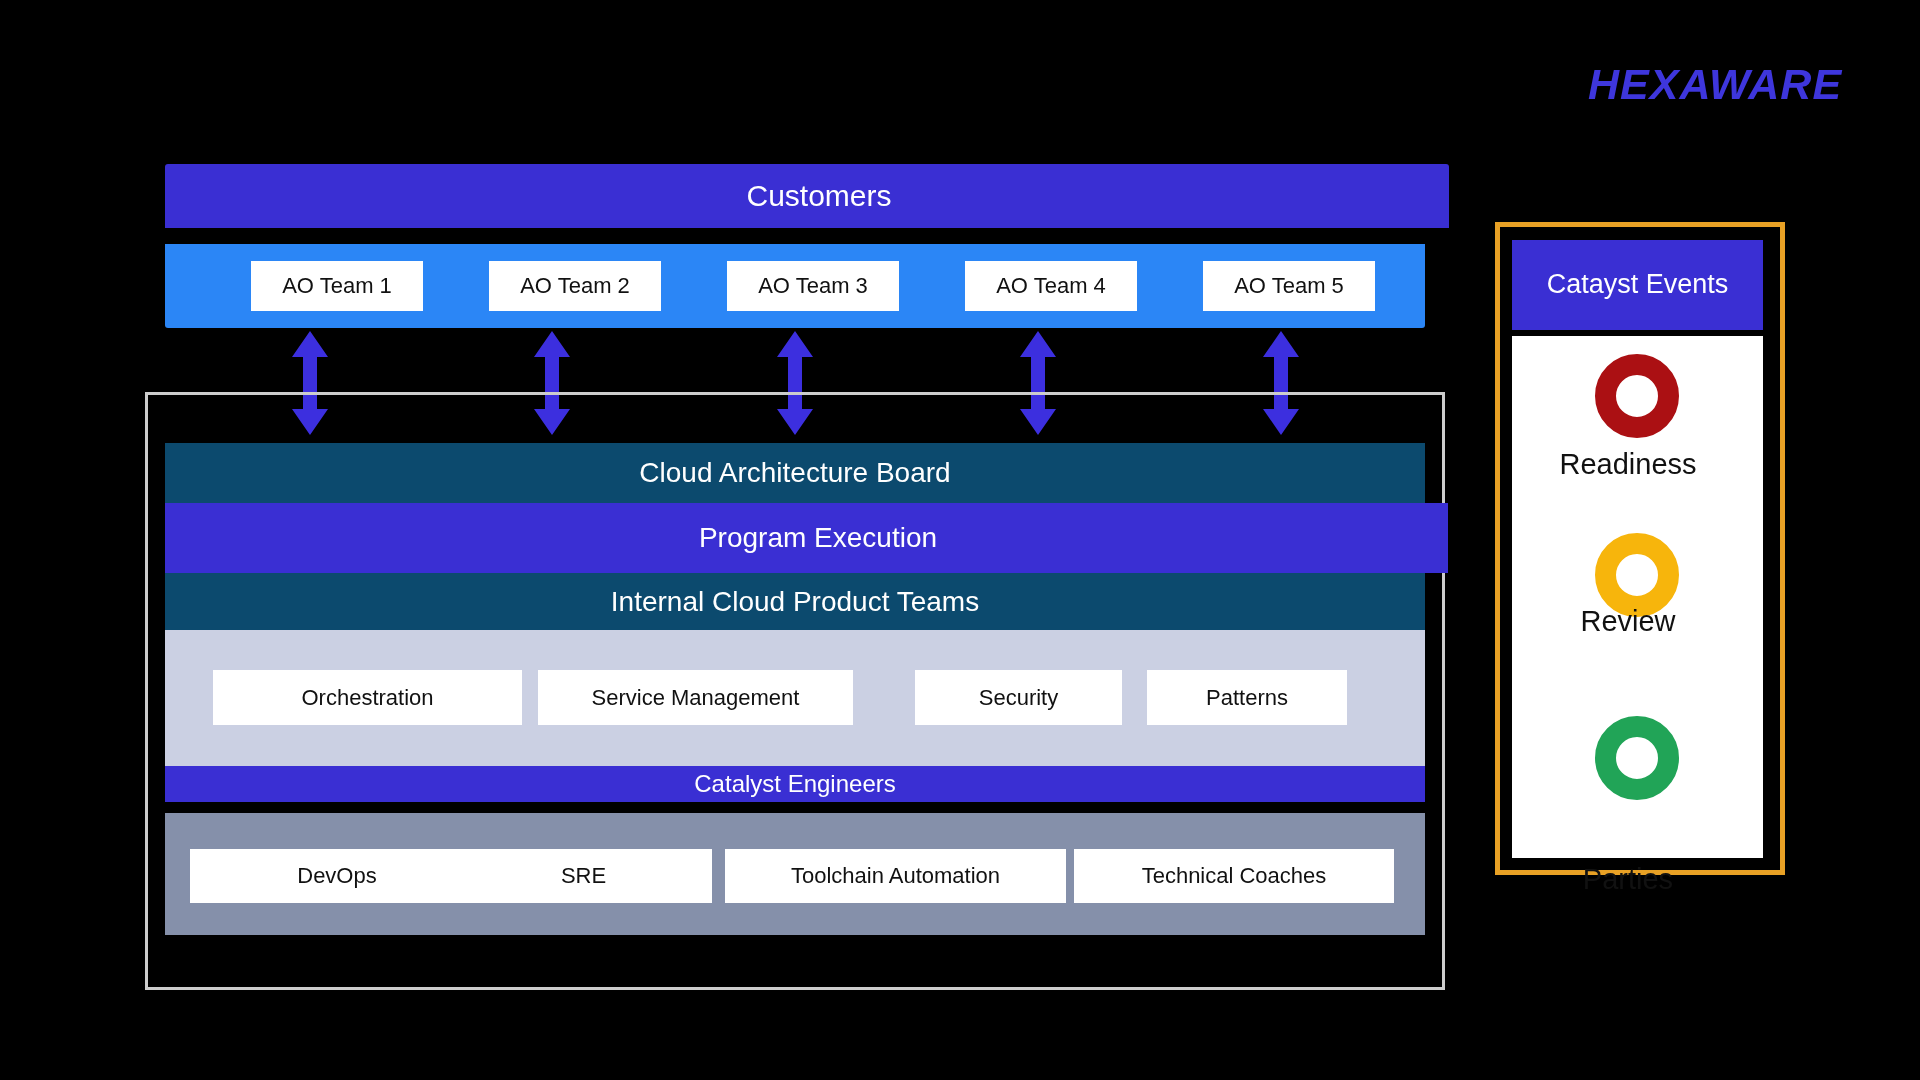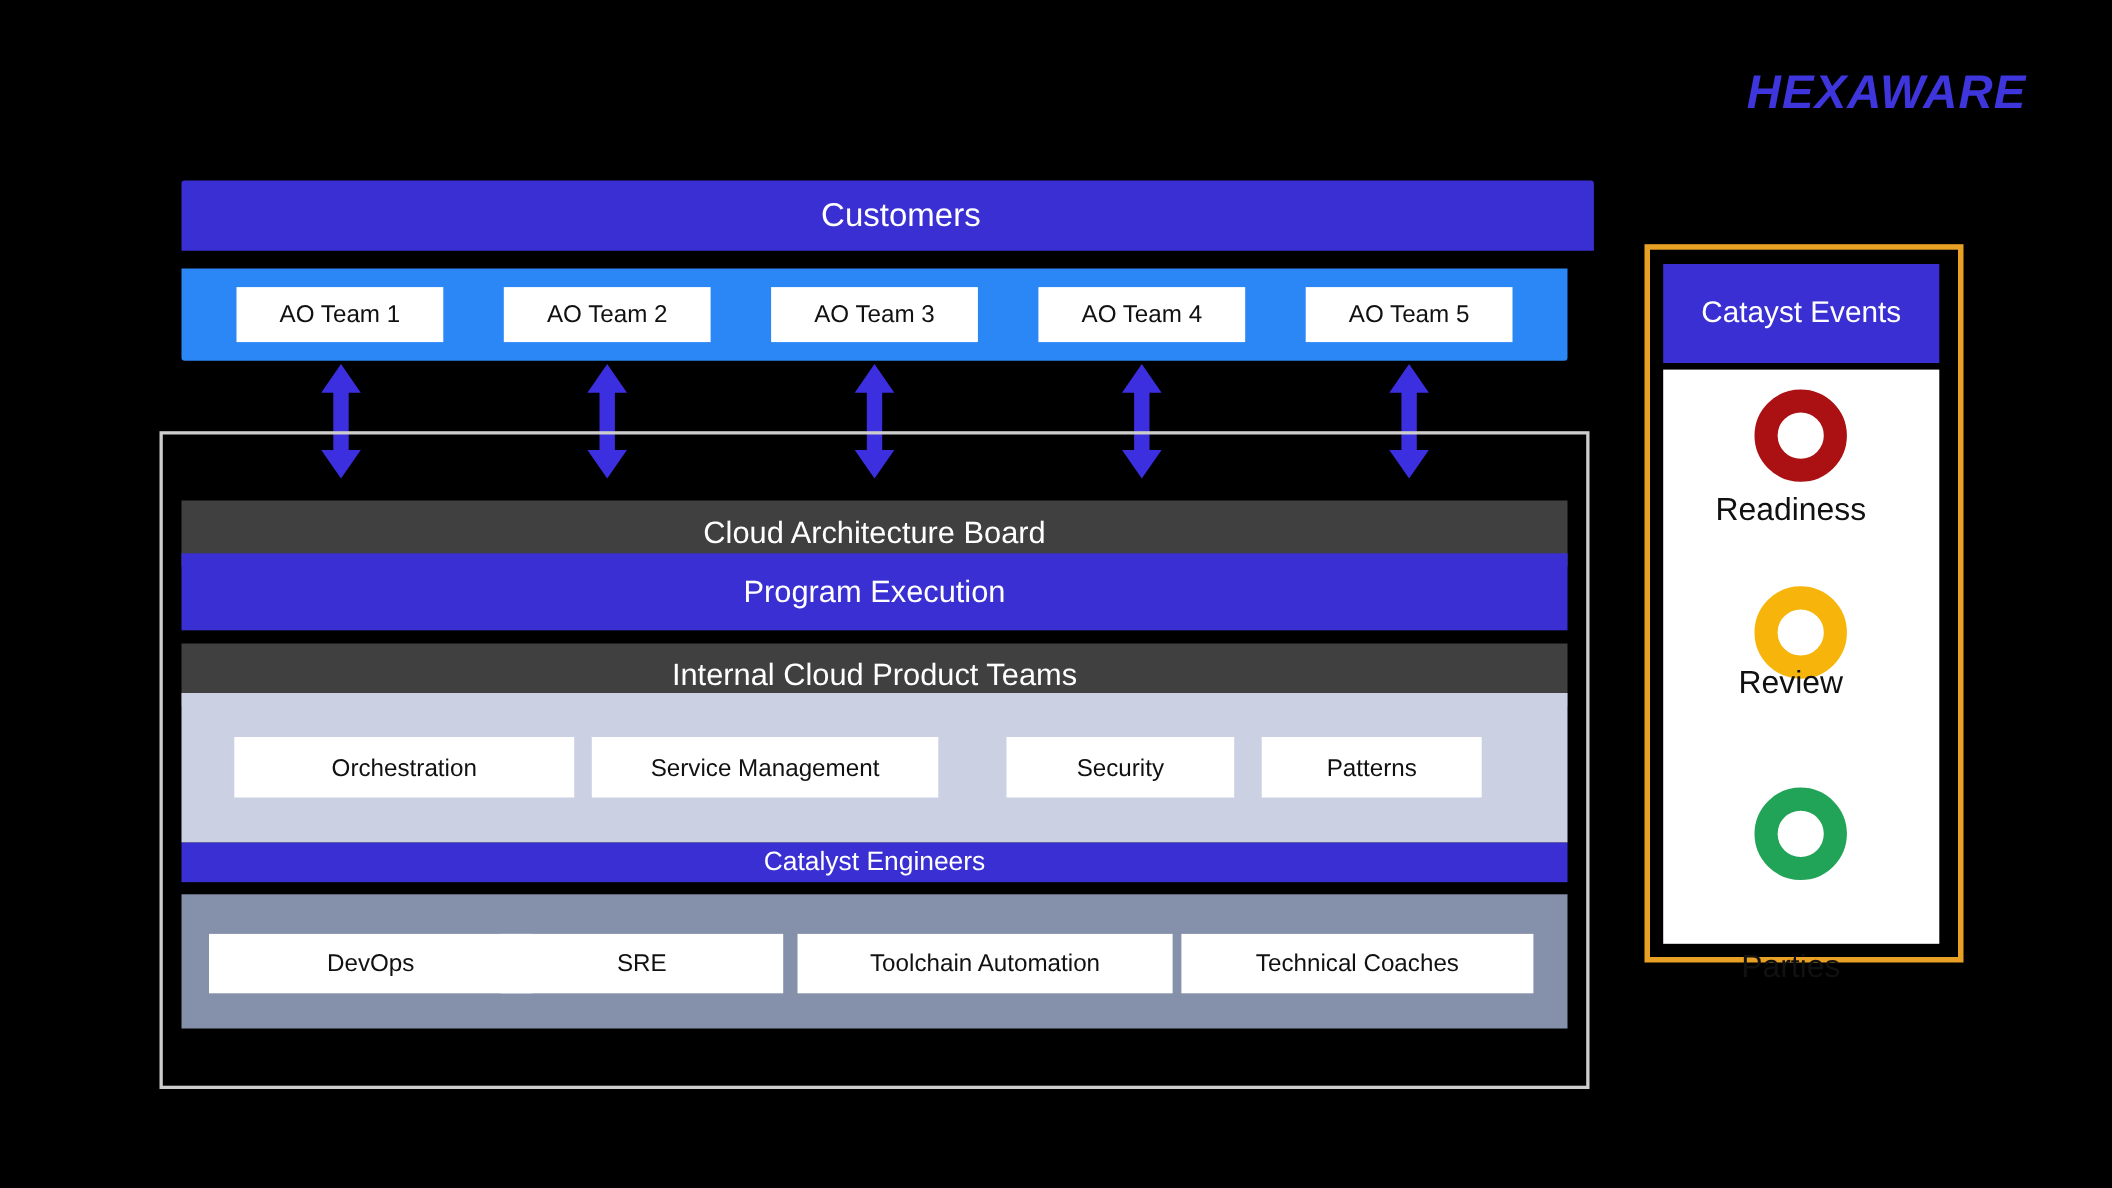--- a/index.html
+++ b/index.html
@@ -22,44 +22,44 @@
     display:flex;align-items:center;justify-content:center;
     color:#fff;font-size:30px;font-weight:500;padding-left:24px;
   }
   .teams-strip{
     position:absolute;left:165px;top:244px;width:1260px;height:84px;
     background:#2B86F6;border-radius:0 0 3px 3px;
     display:flex;align-items:center;justify-content:space-between;
     padding:0 50px;box-sizing:border-box;
   }
   .team-box{
-    width:188px;height:50px;background:#fff;
+    width:172px;height:50px;background:#fff;
     display:flex;align-items:center;justify-content:center;
-    color:#111;font-size:22px;
+    color:#111;font-size:22px;margin-left:36px;
   }
 
   
   .double-arrow{position:absolute;top:331px;width:38px;height:104px;}
   .a1{left:291px}.a2{left:533px}.a3{left:776px}.a4{left:1019px}.a5{left:1262px}
 
   
   .platform-container{
     position:absolute;left:145px;top:392px;width:1300px;height:598px;
     border:3px solid #CDCDCD;box-sizing:border-box;background:transparent;
   }
 
   .bar{
     position:absolute;left:165px;width:1260px;
     display:flex;align-items:center;justify-content:center;
     color:#fff;font-size:28px;font-weight:400;
   }
-  .bar-gray{background:#404040;margin-top:12px;}
+  .bar-gray{background:#0c4a6e;}
   .bar-blue{background:#3A2FD3;}
   .bar-cab{top:443px;height:60px;}
-  .bar-pe{top:503px;height:70px;}
+  .bar-pe{top:503px;height:70px;padding-left:23px;}
   .bar-icpt{top:573px;height:57px;}
 
   .lavender-zone{
     position:absolute;left:165px;top:630px;width:1260px;height:136px;
     background:#CBD0E3;
   }
   .white-box{
     position:absolute;background:#fff;
     display:flex;align-items:center;justify-content:center;
     color:#111;font-size:22px;

